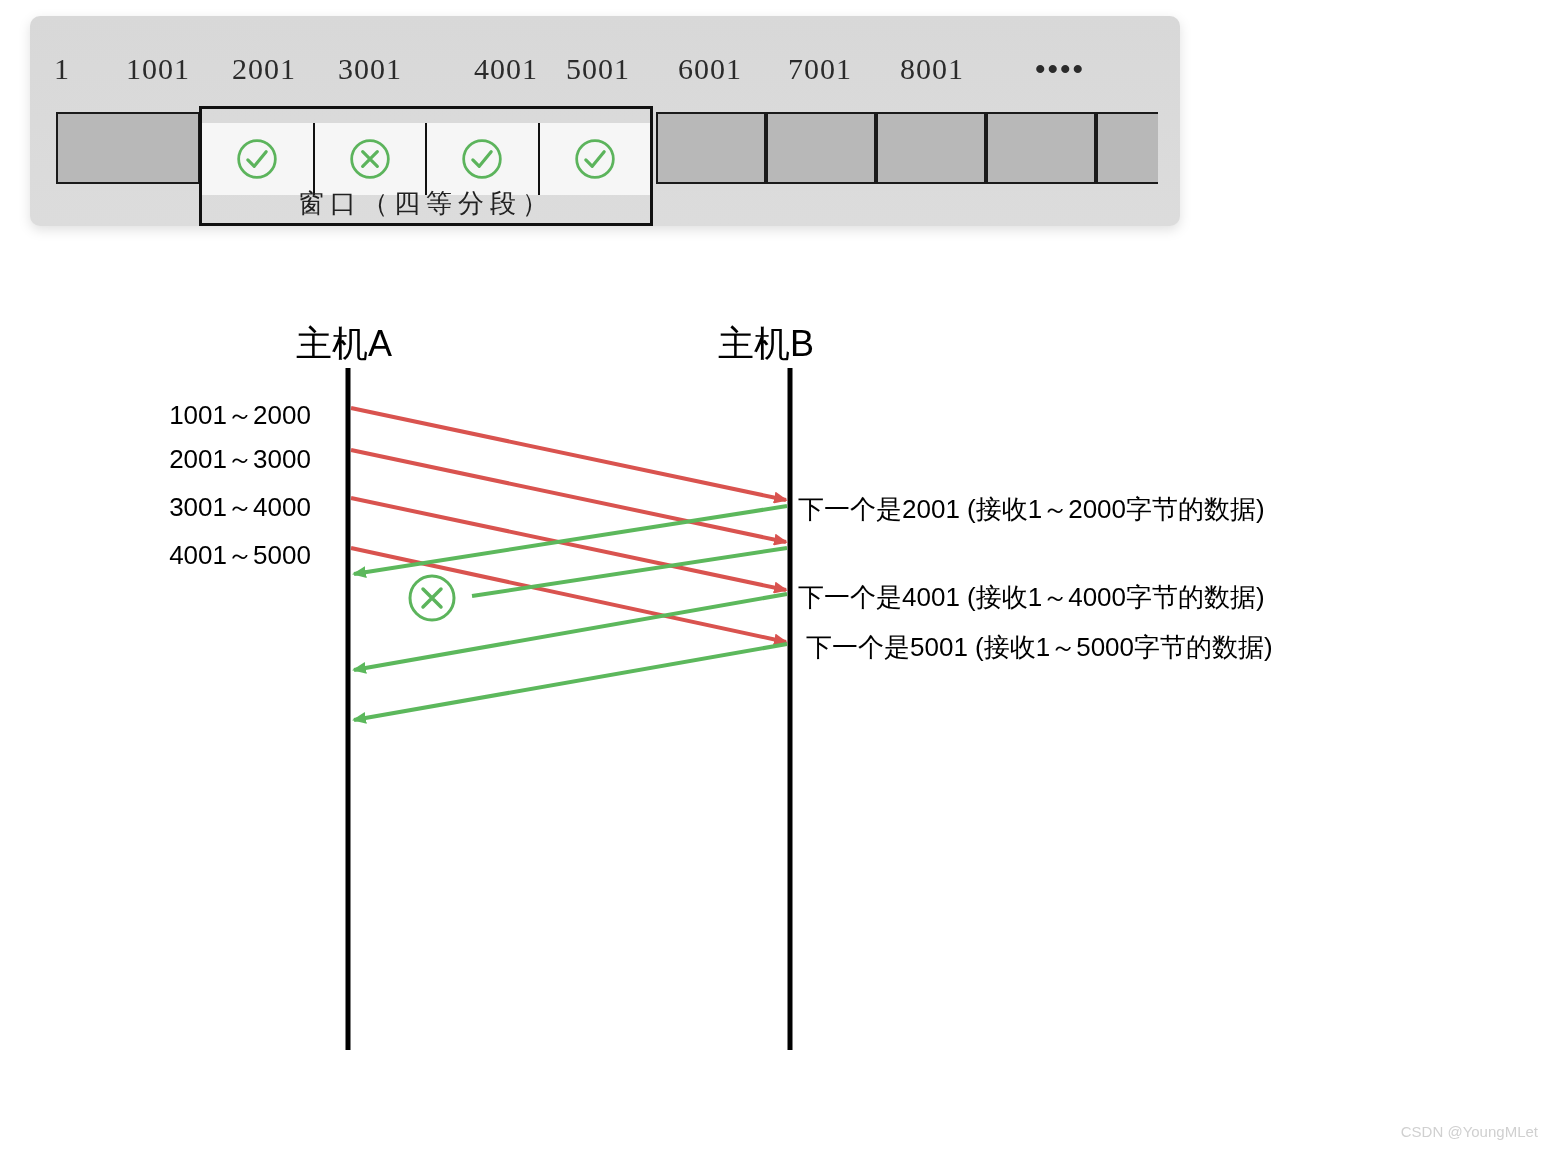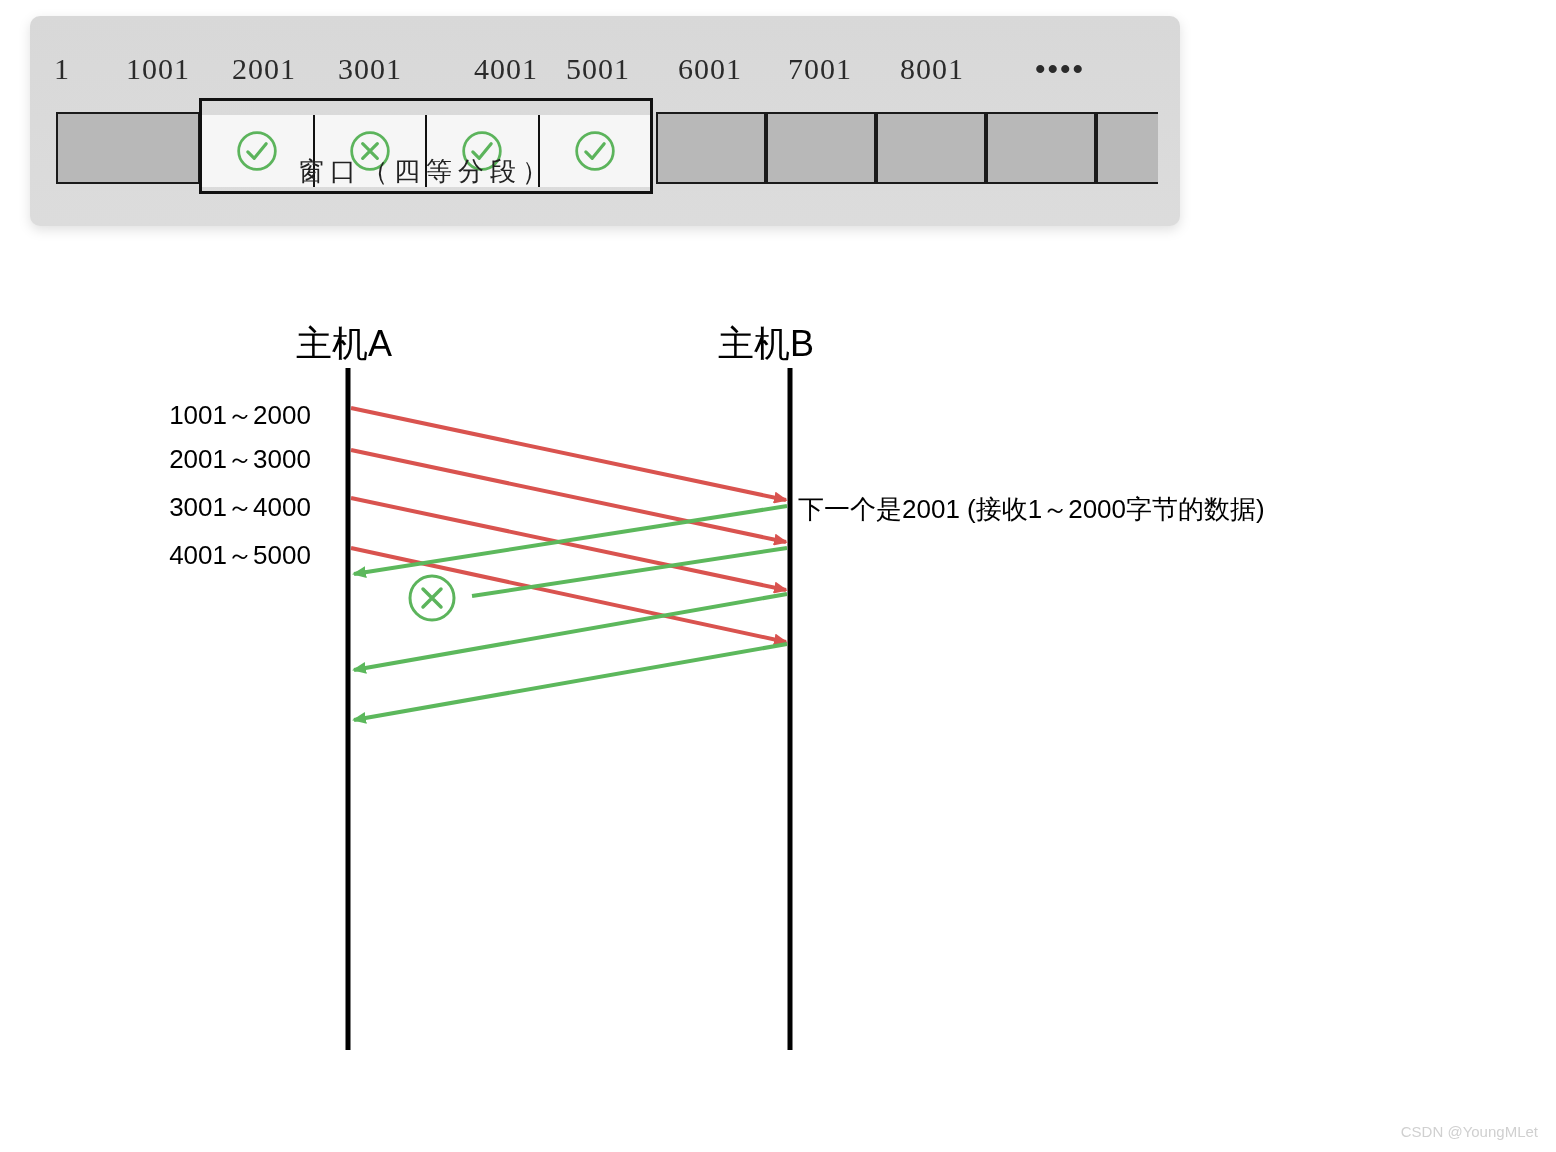--- a/index.html
+++ b/index.html
@@ -51,24 +51,24 @@
   }
   .cell {
     position: absolute;
     top: 0;
     height: 72px;
     border: 2px solid #1a1a1a;
     background: #b8b8b8;
   }
   .window-rect {
     position: absolute;
-    top: 82px;
+    top: 90px;
     left: 169px;
     width: 454px;
-    height: 96px;
+    height: 120px;
     border: 3px solid #111;
     background: rgba(255,255,255,0.0);
   }
   .window-cells {
     position: absolute;
     top: 14px;
     left: 0;
     width: 100%;
     height: 72px;
     display: flex;
@@ -222,15 +222,17 @@
       <path d="M-9 -9 L9 9 M9 -9 L-9 9" stroke="#5cb45c" stroke-width="3.5" stroke-linecap="round"></path>
     </g>
   </svg>
 
   <span class="left-text" style="left:160px;top:108px">1001～2000</span>
   <span class="left-text" style="left:160px;top:152px">2001～3000</span>
   <span class="left-text" style="left:160px;top:200px">3001～4000</span>
   <span class="left-text" style="left:160px;top:248px">4001～5000</span>
 
   <span class="right-text" style="left:798px;top:202px">下一个是2001 (接收1～2000字节的数据)</span>
+  <span class="right-text" style="left:798px;top:290px">下一个是4001 (接收1～4000字节的数据)</span>
+  <span class="right-text" style="left:806px;top:340px">下一个是5001 (接收1～5000字节的数据)</span>
 </div>
 
 <div class="watermark">CSDN @YoungMLet</div>
 
 </body></html>

